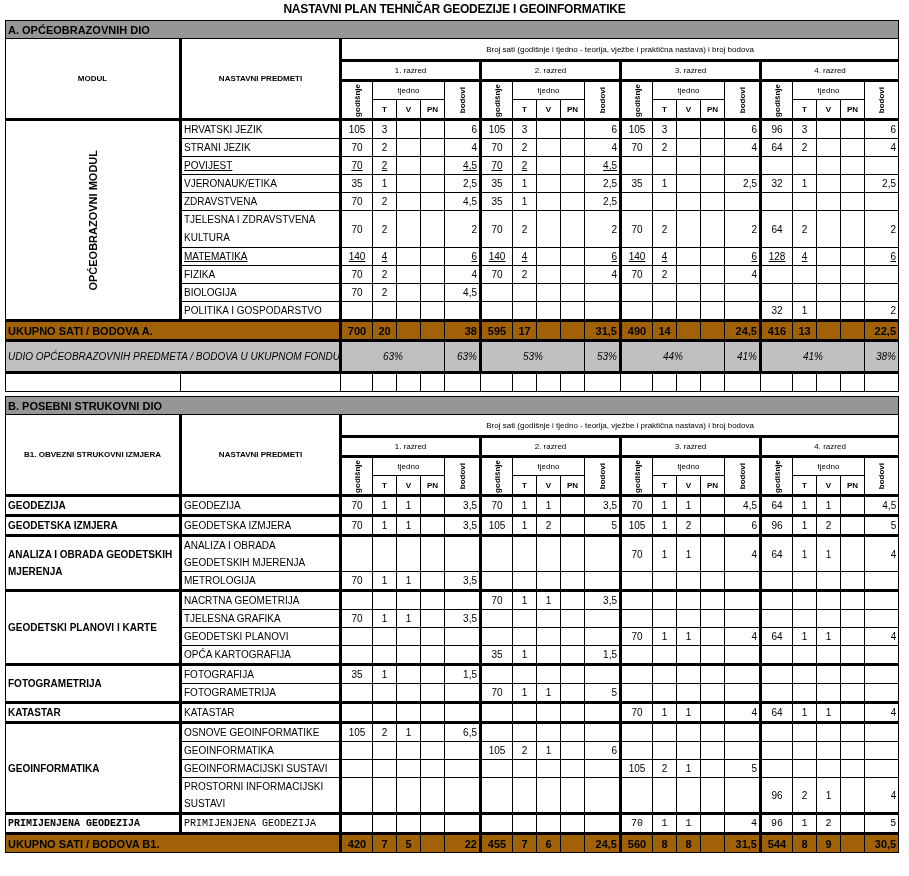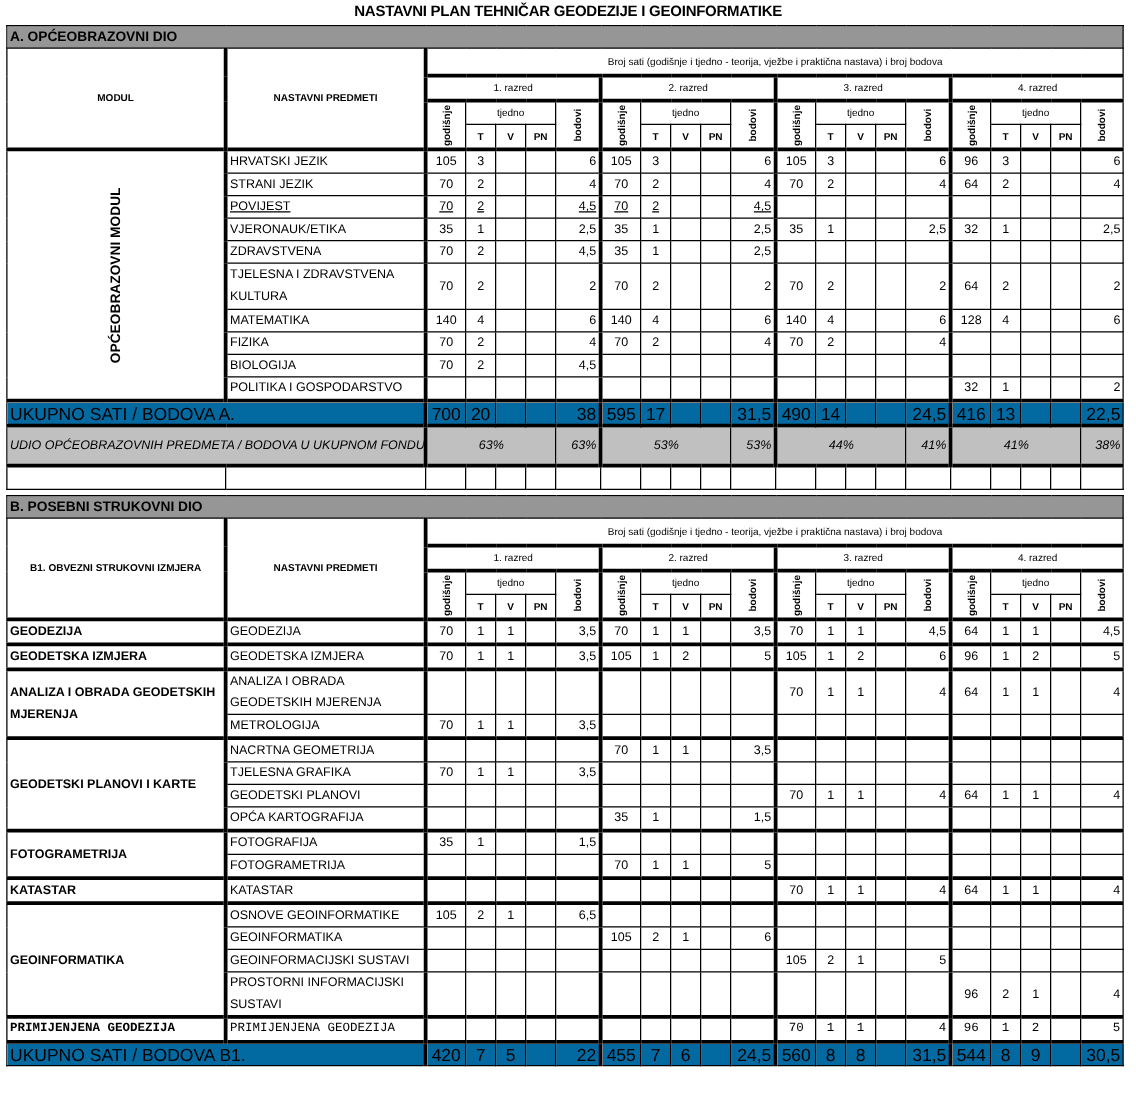--- a/index.html
+++ b/index.html
@@ -7,21 +7,21 @@
   .title{position:absolute;left:0;top:2px;width:909px;text-align:center;font-weight:bold;font-size:12px;letter-spacing:-0.2px;}
   table.plan{position:absolute;left:5px;border-collapse:collapse;table-layout:fixed;font-size:10px;}
   table.plan td{border:1px solid #000;padding:0 2px;height:17px;vertical-align:middle;overflow:hidden;white-space:nowrap;}
   .sec-head td{background:#969696;font-weight:bold;font-size:11px;border-top:3px solid #000;border-bottom:3px solid #000;height:16px;}
   .hdr td{text-align:center;font-size:8px;font-weight:bold;}
   .c{text-align:center;}
   .r{text-align:right;}
   .vert{writing-mode:vertical-rl;transform:rotate(180deg);font-size:8px;font-weight:bold;margin:auto;}
   .bl{border-left:3px solid #000 !important;}
   .bt{border-top:3px solid #000 !important;}
-  .tot td{background:#0369a1;font-weight:normal;font-size:14px;}
+  .tot td{background:#a16207;font-weight:bold;font-size:11px;}
   .pct td{background:#c0c0c0;font-style:italic;font-size:10px;height:30px;}
   .wrap{white-space:normal !important;line-height:18px;}
   .modvert{writing-mode:vertical-rl;transform:rotate(180deg);font-weight:bold;font-size:11px;margin:auto;}
   .mod{font-weight:bold;font-size:10px;}
   .blank td{border-color:#ddd;height:16px;}
 </style>
 </head>
 <body>
 
 <div class="title">NASTAVNI PLAN TEHNIČAR GEODEZIJE I GEOINFORMATIKE</div>
@@ -46,21 +46,21 @@
       <col style="width: 24px;">
       <col style="width: 36px;">
       <col style="width: 32px;">
       <col style="width: 24px;">
       <col style="width: 24px;">
       <col style="width: 24px;">
       <col style="width: 34px;">
     </colgroup>
   <tbody id="bodyA">
       <tr class="sec-head">
-        <td colspan="22" style="padding-left:2px">A. OPĆEOBRAZOVNI DIO</td>
+        <td colspan="22" style="padding-left:2px">A. OPĆEOBRAZOVNIH DIO</td>
       </tr>
       <tr class="hdr" style="height: 22px;">
         <td class="wrap" colspan="1" rowspan="4" style="line-height:16px;font-size:8px;">MODUL</td>
         <td class="bl" rowspan="4">NASTAVNI PREDMETI</td>
         <td class="bl" colspan="20" style="font-weight:normal;font-size:8px;">Broj sati (godišnje i tjedno - teorija, vježbe i praktična nastava) i broj  bodova</td>
       </tr>
       <tr class="hdr" style="height: 17px;">
         <td class="bl bt" colspan="5" style="font-weight:normal">1. razred</td>
         <td class="bl bt" colspan="5" style="font-weight:normal">2. razred</td>
         <td class="bl bt" colspan="5" style="font-weight:normal">3. razred</td>
@@ -244,21 +244,21 @@
         <td class=" c ">2</td>
         <td class=" c "></td>
         <td class=" c "></td>
         <td class=" r ">2</td>
         <td class="bl c ">64</td>
         <td class=" c ">2</td>
         <td class=" c "></td>
         <td class=" c "></td>
         <td class=" r ">2</td>
       </tr>
-      <tr style="height: 18px;">
+      <tr style="height: 18px; text-decoration: underline;">
         <td class="bl">MATEMATIKA</td>
         <td class="bl c ">140</td>
         <td class=" c ">4</td>
         <td class=" c "></td>
         <td class=" c "></td>
         <td class=" r ">6</td>
         <td class="bl c ">140</td>
         <td class=" c ">4</td>
         <td class=" c "></td>
         <td class=" c "></td>

